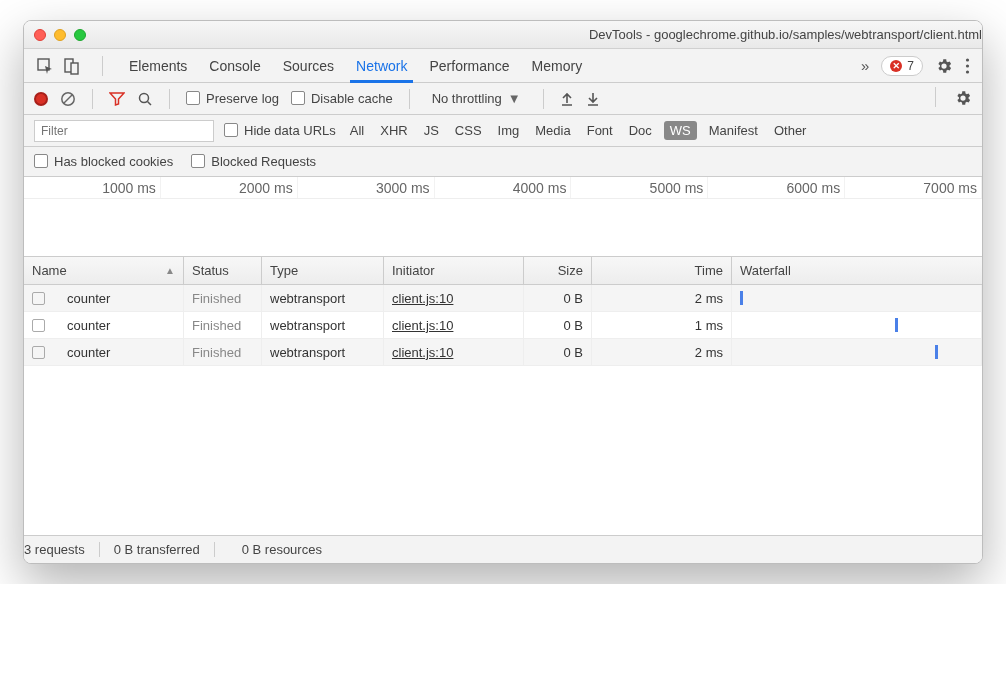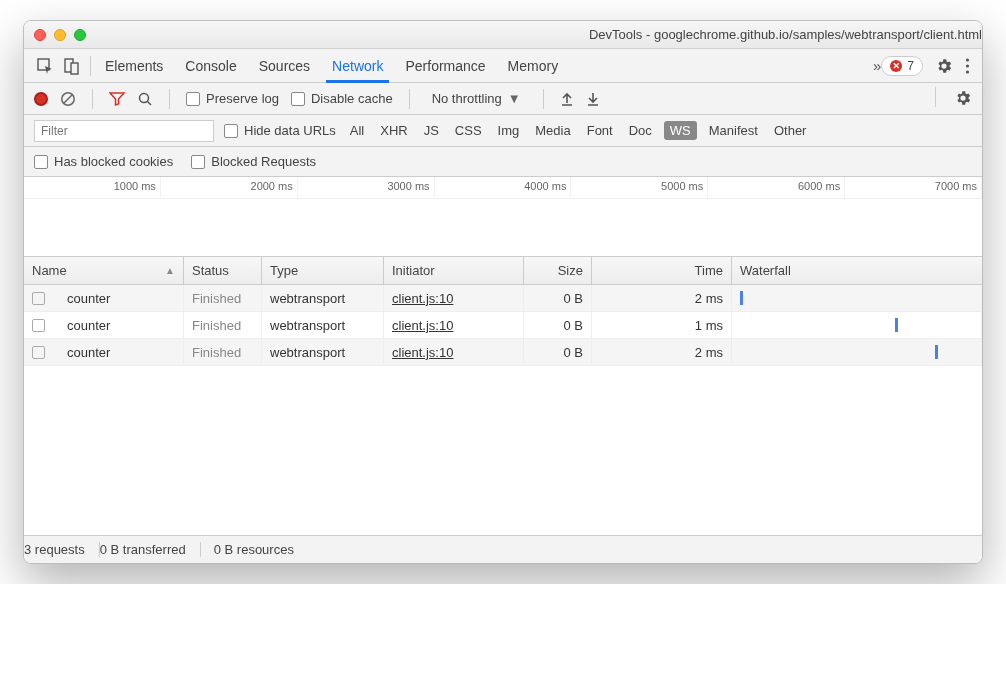--- a/index.html
+++ b/index.html
@@ -38,21 +38,21 @@
   position: absolute; left: 0; right: 0; text-align: right;
   font-size: 13px; color: #444; pointer-events: none;
 }
 .tabbar {
   height: 34px;
   background: #f3f3f3;
   border-bottom: 1px solid #ccc;
   display: flex;
   align-items: center;
   padding: 0 6px;
-  gap: 0;
+  gap: 12px;
 }
 .tabicons { display: flex; gap: 10px; align-items: center; padding: 0 6px;}
 .icon { display: inline-flex; align-items: center; justify-content: center; color: #555;}
 .icon svg { display: block; }
 .sep { width: 1px; height: 20px; background: #ccc; margin: 0 4px;}
 .tabs { display: flex; gap: 18px; align-items: center; flex: 1; padding-left: 8px;}
 .tab { font-size: 14px; color: #444; padding: 8px 2px; cursor: default; position: relative;}
 .tab.active { color: #1a73e8; }
 .tab.active::after {
   content: ""; position: absolute; left: -4px; right: -4px; bottom: -1px; height: 3px; background: #1a73e8;
@@ -60,21 +60,21 @@
 .tabright { display: flex; align-items: center; gap: 12px; padding-right: 6px;}
 .errbadge { display: flex; align-items: center; gap: 5px; border:1px solid #ccc; border-radius: 10px; padding: 2px 8px; font-size: 12px; color: #444; background: #fff;}
 .errdot { width: 12px; height: 12px; border-radius: 50%; background: #d93025; display: inline-flex; align-items:center;justify-content:center;color:#fff;font-size:9px;font-weight:bold;}
 
 .toolbar1 {
   height: 32px; background: #f3f3f3; border-bottom: 1px solid #ccc;
   display:flex;align-items:center;padding:0 10px;gap:12px;
 }
 .reddot { width:14px;height:14px;border-radius:50%;background:#d93025;border:2px solid #a8201a;}
 .funnel { color:#d93025;}
-.chk { display:flex;align-items:center;gap:6px;font-size:13px;color:#444;}
+.chk { display:flex;gap:6px;font-size:13px;color:#444;}
 .chkbox { width:14px;height:14px;border:1px solid #888;border-radius:2px;background:#fff;display:inline-block;}
 .throttle { display:flex;align-items:center;gap:6px;font-size:13px;color:#444;padding:0 6px;}
 .tri { color:#666;}
 .toolbar1 .right { margin-left:auto;}
 
 .toolbar2 {
   min-height:32px;background:#f3f3f3;border-bottom:1px solid #ccc;
   display:flex;align-items:center;padding:4px 10px;gap:10px;flex-wrap:wrap;
 }
 .filterinput {
@@ -85,21 +85,21 @@
 
 .toolbar3 {
   height:30px;background:#f3f3f3;border-bottom:1px solid #ccc;
   display:flex;align-items:center;padding:0 10px;gap:18px;
 }
 
 .timeline {
   height:80px;border-bottom:1px solid #ccc;background:#fff;position:relative;
 }
 .ticks { display:flex; height:22px;border-bottom:1px solid #eee;}
-.tick { flex:1;font-size:11px;color:#666;text-align:right;padding:3px 4px 0;border-right:1px solid #f2f2f2;}
+.tick { flex:1;font-size:14px;color:#666;text-align:right;padding:3px 4px 0;border-right:1px solid #f2f2f2;}
 
 .gridhead {
   height:28px;background:linear-gradient(#f7f7f7,#ededed);border-bottom:1px solid #ccc;
   display:flex;align-items:center;font-size:13px;color:#444;
 }
 .col { padding:0 8px;border-right:1px solid #ccc;height:100%;display:flex;align-items:center;}
 .c-name{width:160px;justify-content:space-between;}
 .c-status{width:78px;}
 .c-type{width:122px;}
 .c-init{width:140px;}
@@ -114,21 +114,21 @@
 .row .col {border-right:1px solid #eee;}
 .cellname{display:flex;align-items:center;gap:22px;}
 .smchk{width:13px;height:13px;border:1px solid #aaa;border-radius:2px;}
 .muted{color:#888;}
 .u{ text-decoration:underline;color:#333;cursor:pointer;}
 .ralign{justify-content:flex-end;}
 .wfmark{width:3px;height:14px;background:#4a80e8;display:inline-block;}
 
 .statusbar {
   height:28px;border-top:1px solid #ccc;background:#f3f3f3;
-  display:flex;align-items:center;padding:0 0;gap:0;font-size:13px;color:#444;
+  display:flex;align-items:center;padding:0 0;gap:14px;font-size:13px;color:#444;
 }
 .statusbar .s { border-right:1px solid #ccc;padding-right:14px;}
 .statusbar .s:last-child{border:none;margin-left:13px;}
 .gearbtn, .morebtn, .iconbtn { cursor: default; }
 </style>
 </head>
 <body>
 
 <div class="window">
 

